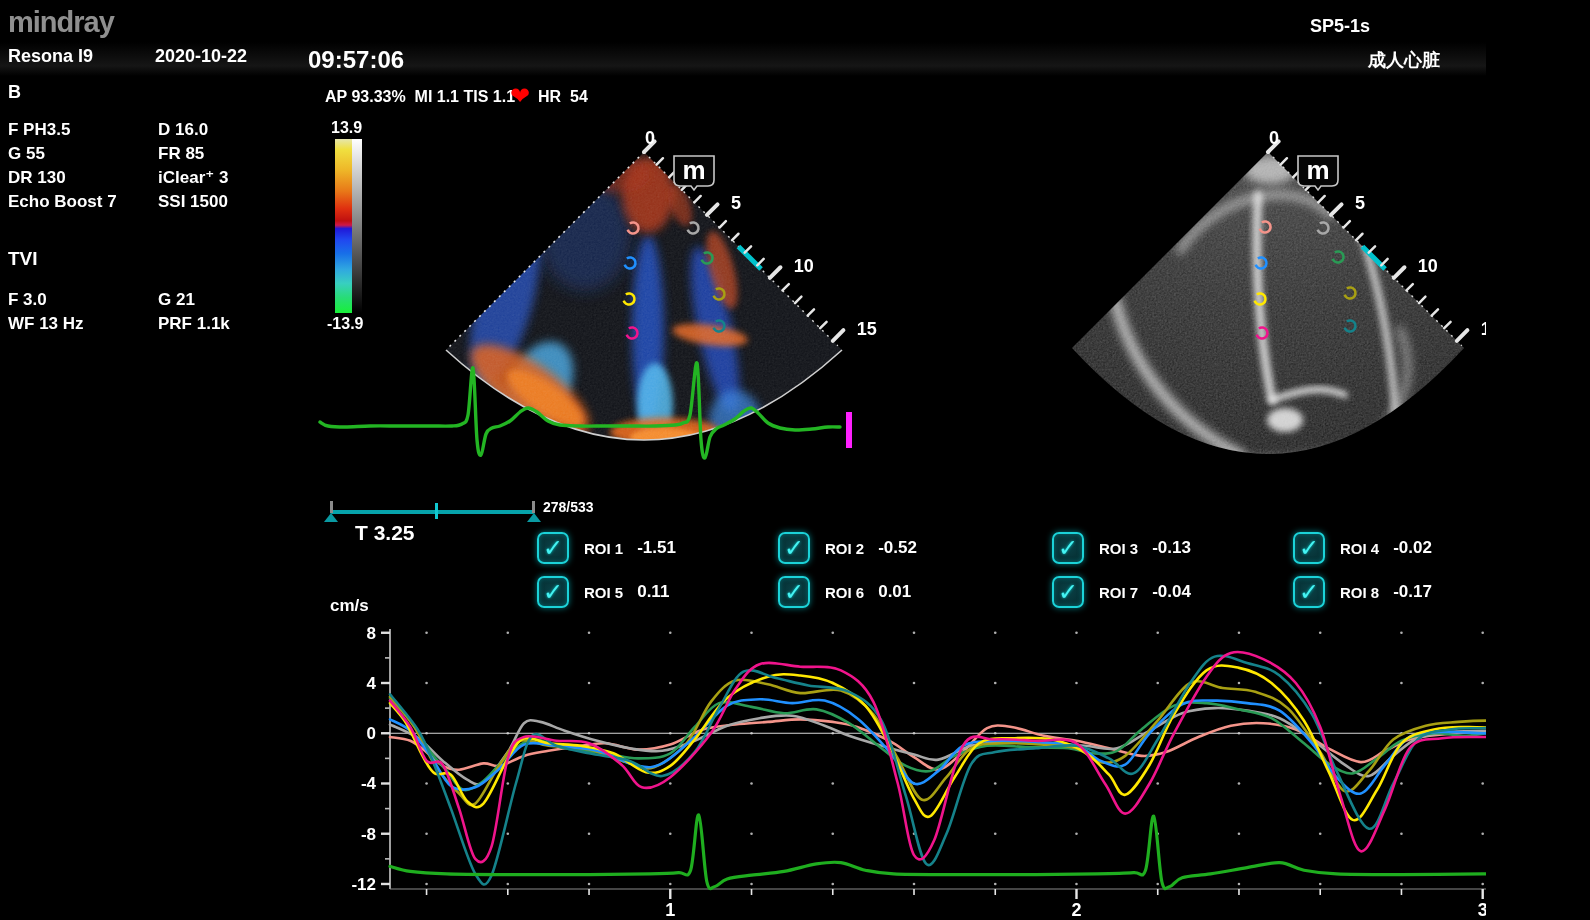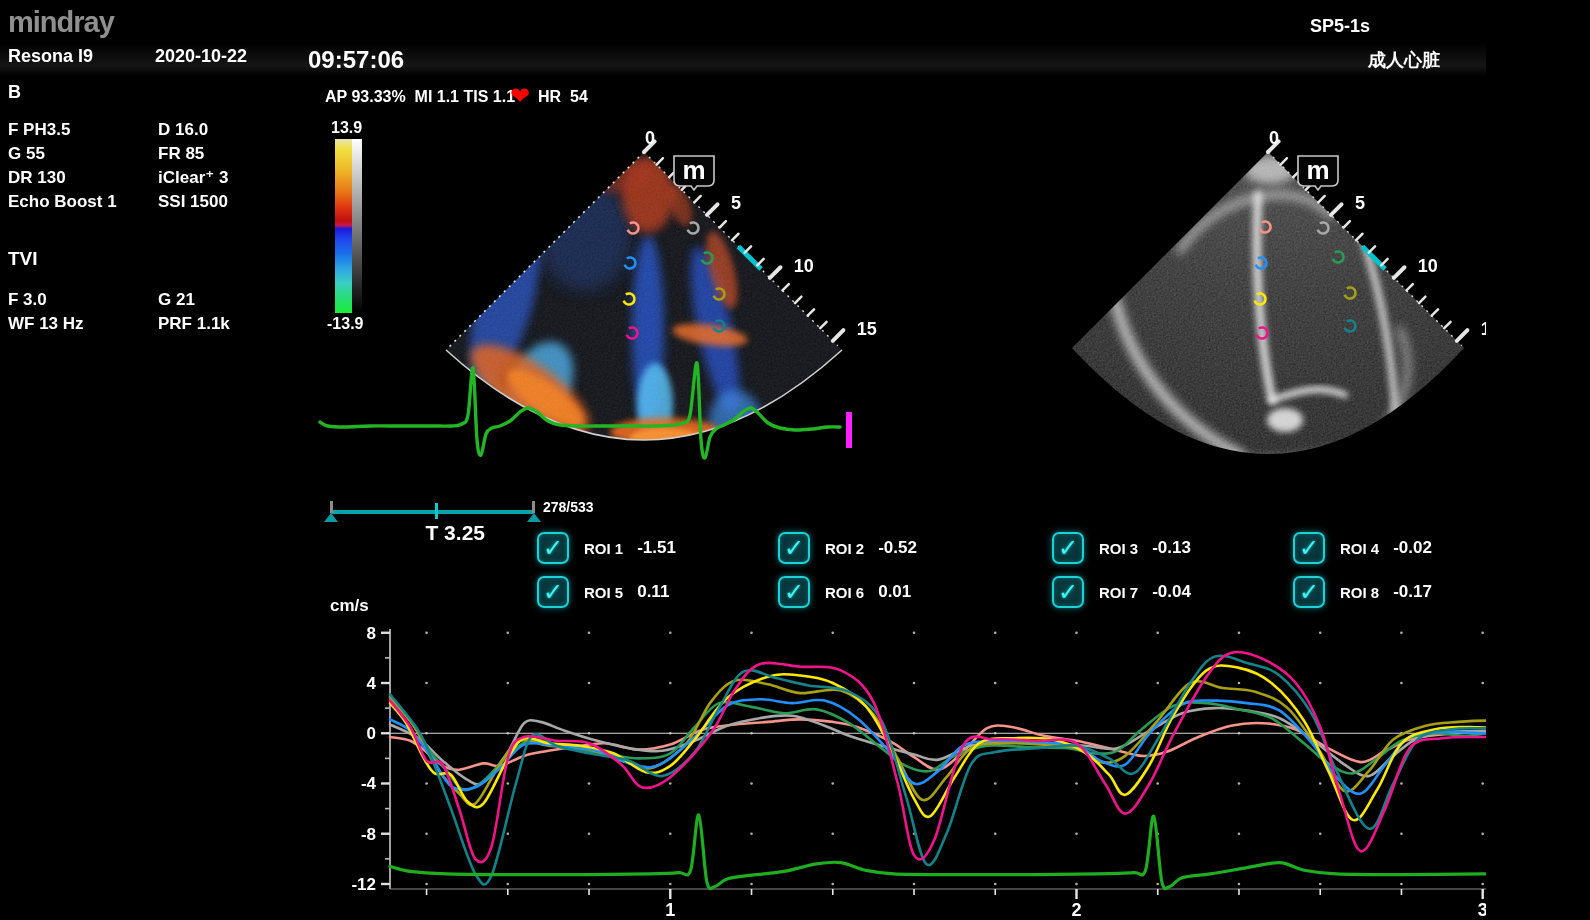--- a/index.html
+++ b/index.html
@@ -28,21 +28,21 @@
   #cbar .g{width:10px;height:100%;background:linear-gradient(180deg,#fff,#000);}
   #cbmax{left:331px;top:119px;font-size:16px;}
   #cbmin{left:327px;top:315px;font-size:16px;}
   
   #cine-track{left:330px;top:505px;width:205px;height:14px;cursor:pointer;}
   #cine-track .line{position:absolute;left:0;top:5px;width:205px;height:4px;background:#06a3ab;border-radius:2px;}
   #cine-track .post{position:absolute;top:-4px;width:3px;height:12px;background:#8c8c8c;}
   #cine-track .tri{position:absolute;top:8px;width:0;height:0;border-left:7px solid transparent;border-right:7px solid transparent;border-bottom:9px solid #0a9aa2;}
   #cine-track .tick{position:absolute;top:-2px;width:3px;height:16px;background:#10c8d0;}
   #framecnt{left:543px;top:499px;font-size:14px;}
-  #tlabel{left:355px;top:521px;font-size:21px;width:130px;text-align:right;}
+  #tlabel{left:355px;top:521px;font-size:21px;width:130px;text-align:left;}
   
   .roi-item{position:absolute;display:flex;align-items:center;height:30px;}
   .cb{width:28px;height:28px;border:2px solid #1bd2d8;border-radius:7px;
       background:radial-gradient(circle at 50% 45%,#0a4146,#052a2e);
       box-shadow:0 0 6px rgba(0,220,230,.55), inset 0 0 5px rgba(0,220,230,.35);
       display:flex;align-items:center;justify-content:center;cursor:pointer;}
   .chk{color:#45f2f2;font-size:24px;line-height:24px;text-shadow:0 0 3px rgba(0,240,240,.8);}
   .roi-label{margin-left:15px;font-size:15px;}
   .roi-value{margin-left:14px;font-size:17px;}
   #cms{left:330px;top:596px;font-size:17px;}
@@ -73,21 +73,21 @@
     <span>54</span>
   </div>
 
   <div id="bparams">
       <div class="pcol abs" style="left: 8px; top: 118px;">F PH3.5</div>
       <div class="pcol abs" style="left: 158px; top: 118px;">D 16.0</div>
       <div class="pcol abs" style="left: 8px; top: 142px;">G 55</div>
       <div class="pcol abs" style="left: 158px; top: 142px;">FR 85</div>
       <div class="pcol abs" style="left: 8px; top: 166px;">DR 130</div>
       <div class="pcol abs" style="left: 158px; top: 166px;">iClear⁺ 3</div>
-      <div class="pcol abs" style="left: 8px; top: 190px;">Echo Boost 1</div>
+      <div class="pcol abs" style="left: 8px; top: 190px;">Echo Boost 7</div>
       <div class="pcol abs" style="left: 158px; top: 190px;">SSI 1500</div>
     </div>
   <div id="tvihdr" class="abs">TVI</div>
   <div id="tviparams">
       <div class="pcol abs" style="left: 8px; top: 288px;">F 3.0</div>
       <div class="pcol abs" style="left: 158px; top: 288px;">G 21</div>
       <div class="pcol abs" style="left: 8px; top: 312px;">WF 13 Hz</div>
       <div class="pcol abs" style="left: 158px; top: 312px;">PRF 1.1k</div>
     </div>
 

